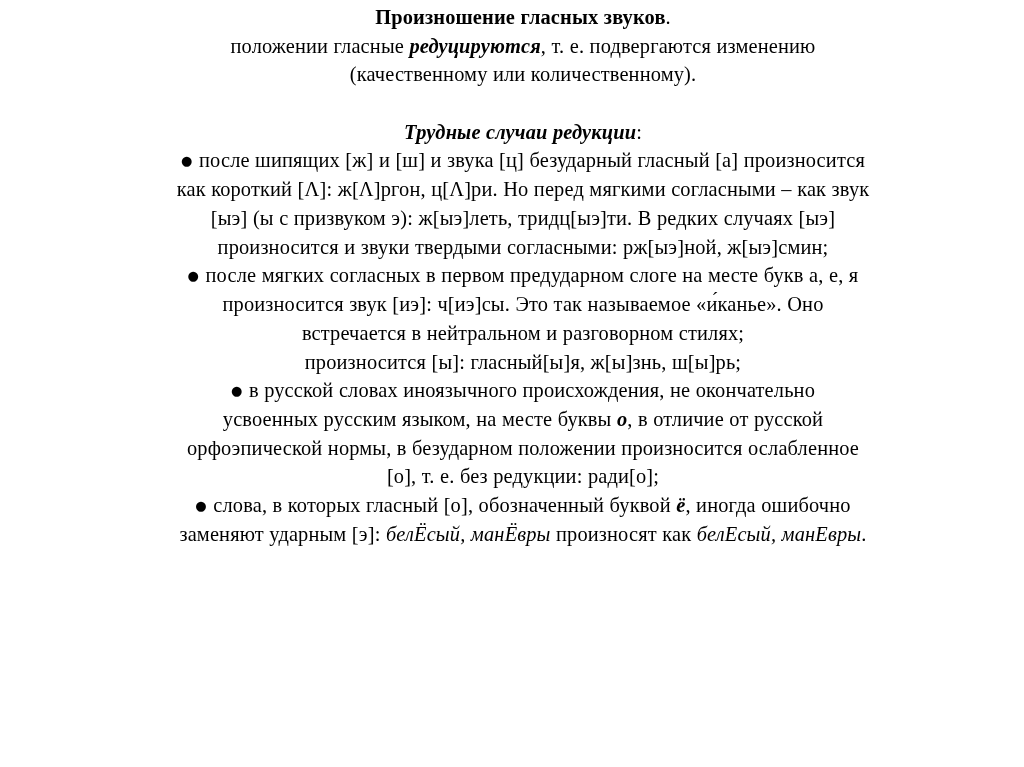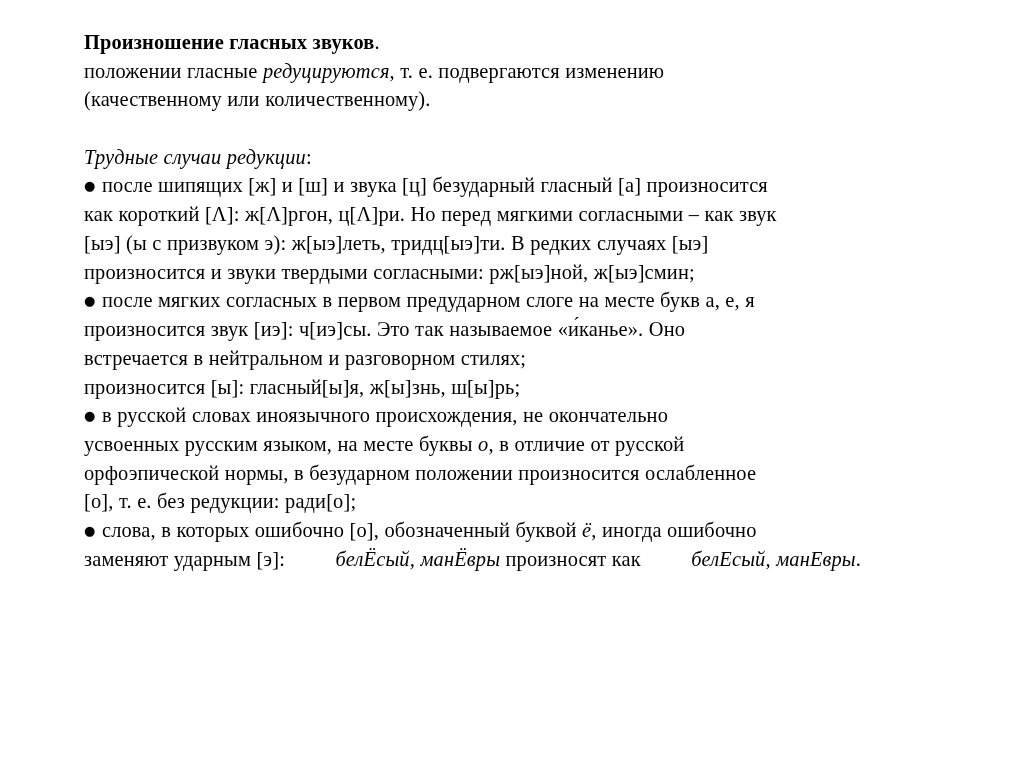--- a/index.html
+++ b/index.html
@@ -13,39 +13,40 @@
     height: 767px;
     overflow: hidden;
     font-family: "Liberation Serif", "DejaVu Serif", serif;
     color: #000000;
     -webkit-font-smoothing: antialiased;
   }
   .page {
     box-sizing: border-box;
     width: 1024px;
     height: 767px;
-    padding: 28px 62px 0 84px;
+    padding: 3px 62px 0 84px;
     background: #ffffff;
+    text-align: center;
   }
   .block {
     margin: 0;
   }
   .line {
     font-size: 20.4px;
     line-height: 28.6px;
     letter-spacing: 0.15px;
     white-space: pre-wrap;
     word-spacing: 0.2px;
   }
   .spacer-para {
     height: 29px;
   }
   .b  { font-weight: bold; }
-  .i  { font-style: italic; margin-left: 45px; }
-  .bi { font-weight: normal; font-style: italic; }
+  .i  { font-style: italic; }
+  .bi { font-weight: bold; font-style: italic; }
   .bullet-glyph {
     font-family: "DejaVu Sans", sans-serif;
     font-size: 13px;
     vertical-align: 2.5px;
     padding-right: 1px;
   }
 </style>
 </head>
 <body>
 
@@ -78,19 +79,19 @@
         <div>
           <div class="line"><span>произносится [ы]: гласный[ы]я, ж[ы]знь, ш[ы]рь;</span></div>
         </div>
         <div>
           <div class="line"><span class="bullet-glyph">●</span><span> </span><span>в русской словах иноязычного происхождения, не окончательно</span></div>
           <div class="line"><span>усвоенных русским языком, на месте буквы </span><span class="bi">о</span><span>, в отличие от русской</span></div>
           <div class="line"><span>орфоэпической нормы, в безударном положении произносится ослабленное</span></div>
           <div class="line"><span>[о], т. е. без редукции: ради[о];</span></div>
         </div>
         <div>
-          <div class="line"><span class="bullet-glyph">●</span><span> </span><span>слова, в которых ошибочно [о], обозначенный буквой </span><span class="bi">ё</span><span>, иногда ошибочно</span></div>
+          <div class="line"><span class="bullet-glyph">●</span><span> </span><span>слова, в которых гласный [о], обозначенный буквой </span><span class="bi">ё</span><span>, иногда ошибочно</span></div>
           <div class="line"><span>заменяют ударным [э]: </span><span class="i">белЁсый, манЁвры</span><span> произносят как </span><span class="i">белЕсый, манЕвры</span><span>.</span></div>
         </div>
       </div>
   </div>
 
 </div>
 
 </body></html>

